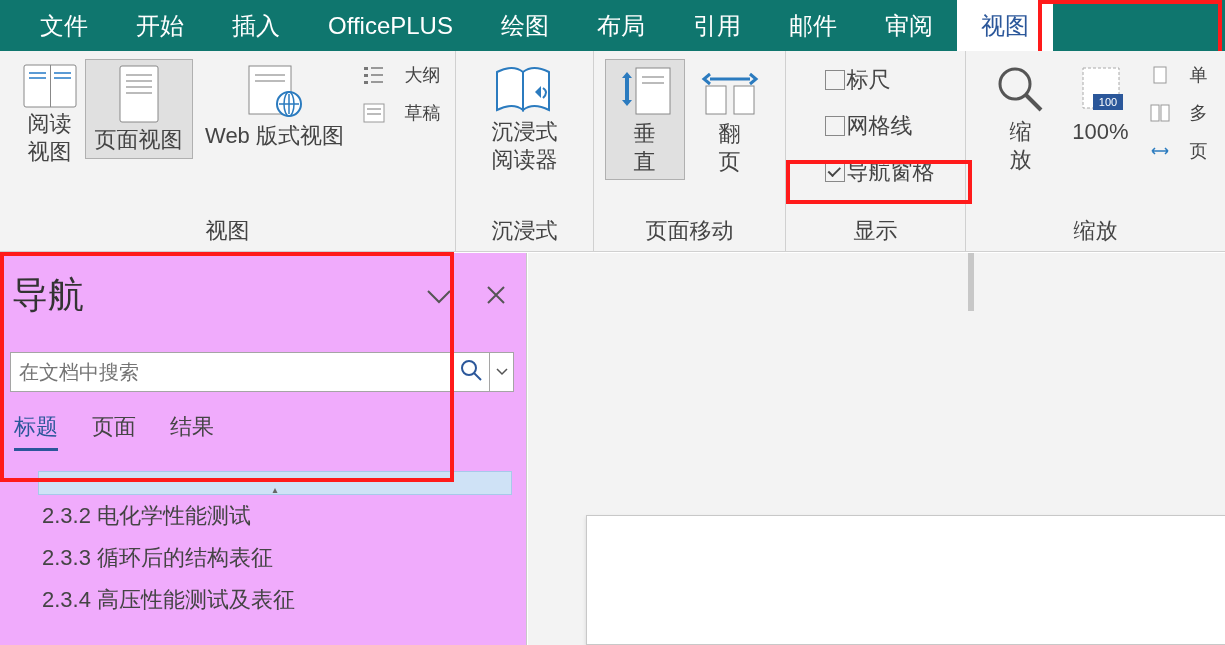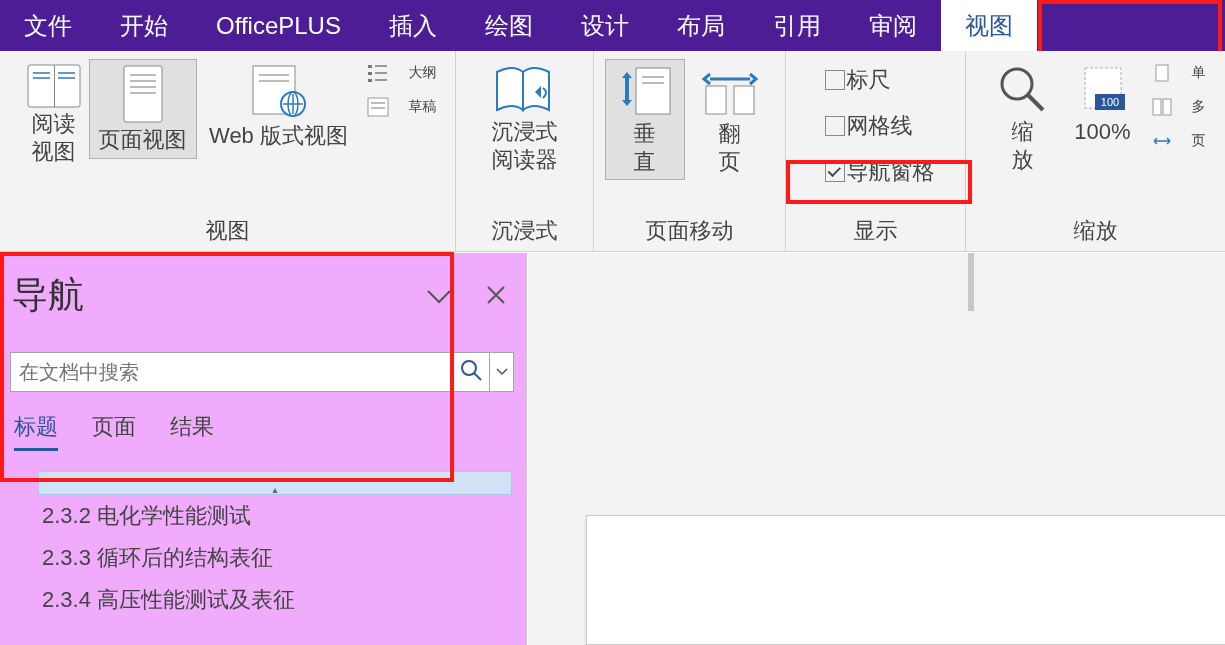--- a/index.html
+++ b/index.html
@@ -1,21 +1,21 @@
 <!DOCTYPE html>
 <html><head>
 <meta charset="utf-8">
 <style>
 html,body{margin:0;padding:0;width:1225px;height:645px;overflow:hidden;
 font-family:"Microsoft YaHei","Segoe UI",sans-serif;background:#fff;color:#444}
 *{box-sizing:border-box}
 
 
 .menubar{position:absolute;left:0;top:0;width:1225px;height:51px;
-background:#4c1d95;display:flex;align-items:center;padding-left:0}
+background:#0f766e;display:flex;align-items:center;padding-left:16px}
 .menubar .tab{color:#fff;font-size:24px;padding:10px 24px;cursor:pointer}
 .menubar .tab.active{background:#fff;color:#2b579a}
 .red-tab{position:absolute;top:0;left:1038px;width:184px;height:55px;
 border:4px solid #ff1a1a;pointer-events:none}
 
 
 .ribbon{position:absolute;left:0;top:51px;width:1225px;height:201px;
 background:#f3f3f3;border-bottom:1px solid #d0d0d0;display:flex}
 .ribbon .group{display:flex;flex-direction:column;align-items:center;
 border-right:1px solid #d0d0d0;height:201px}
@@ -23,21 +23,21 @@
 .group-body{flex:1;display:flex;align-items:flex-start;padding:8px 6px 0 6px}
 .group-label{font-size:22px;color:#444;padding:4px 0 6px 0}
 .bigbtn{display:flex;flex-direction:column;align-items:center;
 padding:4px 6px;cursor:pointer;border:1px solid transparent}
 .bigbtn.selected{background:#e0e0e0;border:1px solid #b0b0b0}
 .bigbtn .lbl{font-size:22px;text-align:center;line-height:1.25;margin-top:2px}
 .icn{display:flex;align-items:center;justify-content:flex-end}
 
 
 .smallcol{display:flex;flex-direction:column;gap:14px;margin-left:6px}
-.smallbtn{display:flex;align-items:center;gap:20px;font-size:14px;cursor:pointer}
+.smallbtn{display:flex;align-items:center;gap:20px;font-size:18px;cursor:pointer}
 .chk{display:flex;align-items:center;gap:2px;font-size:22px;cursor:pointer}
 .chkbox{width:20px;height:20px;border:1.5px solid #888;display:inline-flex;
 align-items:center;justify-content:center}
 .chkbox.on::after{content:"";width:10px;height:5px;border:2px solid #444;
 border-top:none;border-right:none;transform:rotate(-45deg) translate(1px,-2px)}
 
 .red-chk{position:absolute;left:786px;top:160px;width:186px;height:44px;
 border:4px solid #ff1a1a;pointer-events:none}
 
 
@@ -78,26 +78,26 @@
 background:rgba(0,0,0,.18)}
 .page{position:absolute;left:58px;top:262px;width:640px;height:130px;
 background:#fff;border:1px solid #c8c8c8;box-shadow:0 2px 4px rgba(0,0,0,.12)}
 </style>
 </head>
 <body>
 
 <div class="menubar">
   <span class="tab">文件</span>
   <span class="tab">开始</span>
+  <span class="tab">插入</span>
   <span class="tab">OfficePLUS</span>
-  <span class="tab">插入</span>
   <span class="tab">绘图</span>
-  <span class="tab">设计</span>
   <span class="tab">布局</span>
   <span class="tab">引用</span>
+  <span class="tab">邮件</span>
   <span class="tab">审阅</span>
   <span class="tab active">视图</span>
 </div>
 <div class="red-tab"></div>
 
 <div class="ribbon">
 
   <div class="group" style="width:456px">
     <div class="group-body">
       <div class="bigbtn" style="width:70px">

